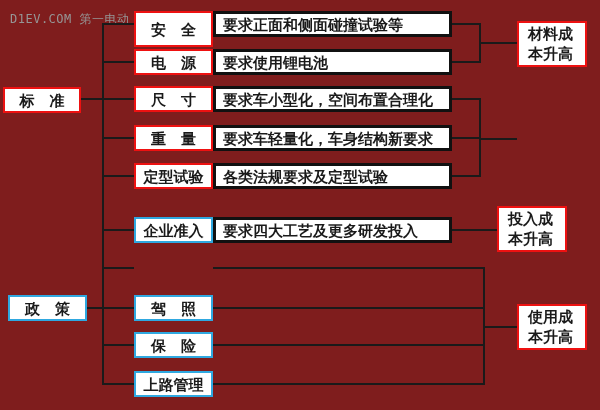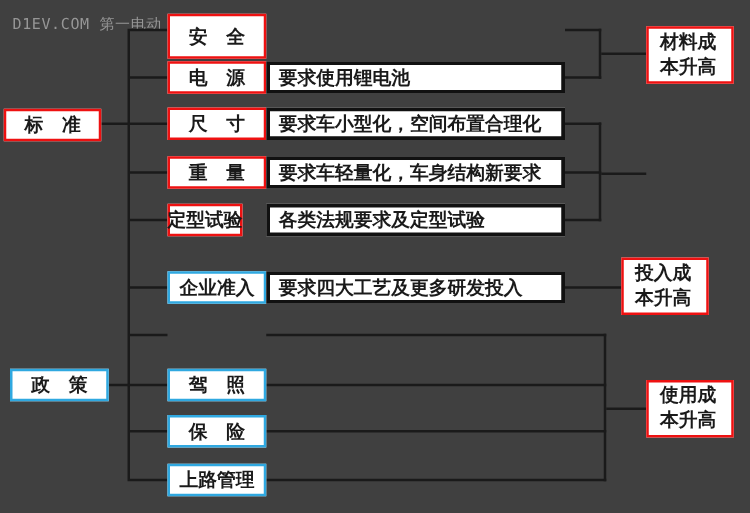--- a/index.html
+++ b/index.html
@@ -1,17 +1,17 @@
 <!DOCTYPE html>
 <html style="--red: #ee1111; --blue: #2fa8e0; --line: #1a1a1a;"><head>
 <meta charset="utf-8">
 <style>
   html,body{margin:0;padding:0;background:#fff;}
   .canvas{
-    position:relative;width:600px;height:410px;background:#404040;overflow:hidden;
+    position:relative;width:600px;height:410px;background:#7f1d1d;overflow:hidden;
     font-family:"Liberation Sans","DejaVu Sans",sans-serif;color:#1a1a1a;
   }
   .watermark{
     position:absolute;left:10px;top:11px;font-size:12px;color:#969696;
     font-family:"DejaVu Sans Mono","Liberation Mono",monospace;letter-spacing:.5px;white-space:nowrap;
   }
   .box{
     position:absolute;box-sizing:border-box;background:#fff;
     display:flex;align-items:center;justify-content:center;
     font-size:15px;font-weight:bold;white-space:nowrap;line-height:1;
@@ -66,31 +66,32 @@
   <div class="line" style="left:213px;top:307px;width:272px;height:2px"></div>
   <div class="line" style="left:213px;top:344px;width:272px;height:2px"></div>
   <div class="line" style="left:213px;top:383px;width:272px;height:2px"></div>
   <div class="line" style="left:483px;top:267px;width:2px;height:118px"></div>
   <div class="line" style="left:485px;top:326px;width:32px;height:2px"></div>
 
   <div class="box red" style="left:3px;top:87px;width:78px;height:26px">标　准</div>
   <div class="box blue" style="left:8px;top:295px;width:79px;height:26px">政　策</div>
 
   <div class="box red" style="left:134px;top:11px;width:79px;height:36px">安　全</div>
+  <div class="box desc" style="left:213px;top:11px;width:239px;height:26px">要求正面和侧面碰撞试验等</div>
 
   <div class="box red" style="left:134px;top:49px;width:79px;height:26px">电　源</div>
   <div class="box desc" style="left:213px;top:49px;width:239px;height:26px">要求使用锂电池</div>
 
   <div class="box red" style="left:134px;top:86px;width:79px;height:26px">尺　寸</div>
   <div class="box desc" style="left:213px;top:86px;width:239px;height:26px">要求车小型化，空间布置合理化</div>
 
   <div class="box red" style="left:134px;top:125px;width:79px;height:26px">重　量</div>
   <div class="box desc" style="left:213px;top:125px;width:239px;height:26px">要求车轻量化，车身结构新要求</div>
 
-  <div class="box red" style="left:134px;top:163px;width:60px;height:26px">定型试验</div>
+  <div class="box red" style="left:134px;top:163px;width:79px;height:26px">定型试验</div>
   <div class="box desc" style="left:213px;top:163px;width:239px;height:26px">各类法规要求及定型试验</div>
 
   <div class="box blue" style="left:134px;top:217px;width:79px;height:26px">企业准入</div>
   <div class="box desc" style="left:213px;top:217px;width:239px;height:26px">要求四大工艺及更多研发投入</div>
 
   <div class="box blue" style="left:134px;top:295px;width:79px;height:26px">驾　照</div>
   <div class="box blue" style="left:134px;top:371px;width:79px;height:26px">上路管理</div>
   <div class="box blue" style="left:134px;top:332px;width:79px;height:26px">保　险</div>
 
   <div class="box cost" style="left:517px;top:21px;width:70px;height:46px">材料成本升高</div>

